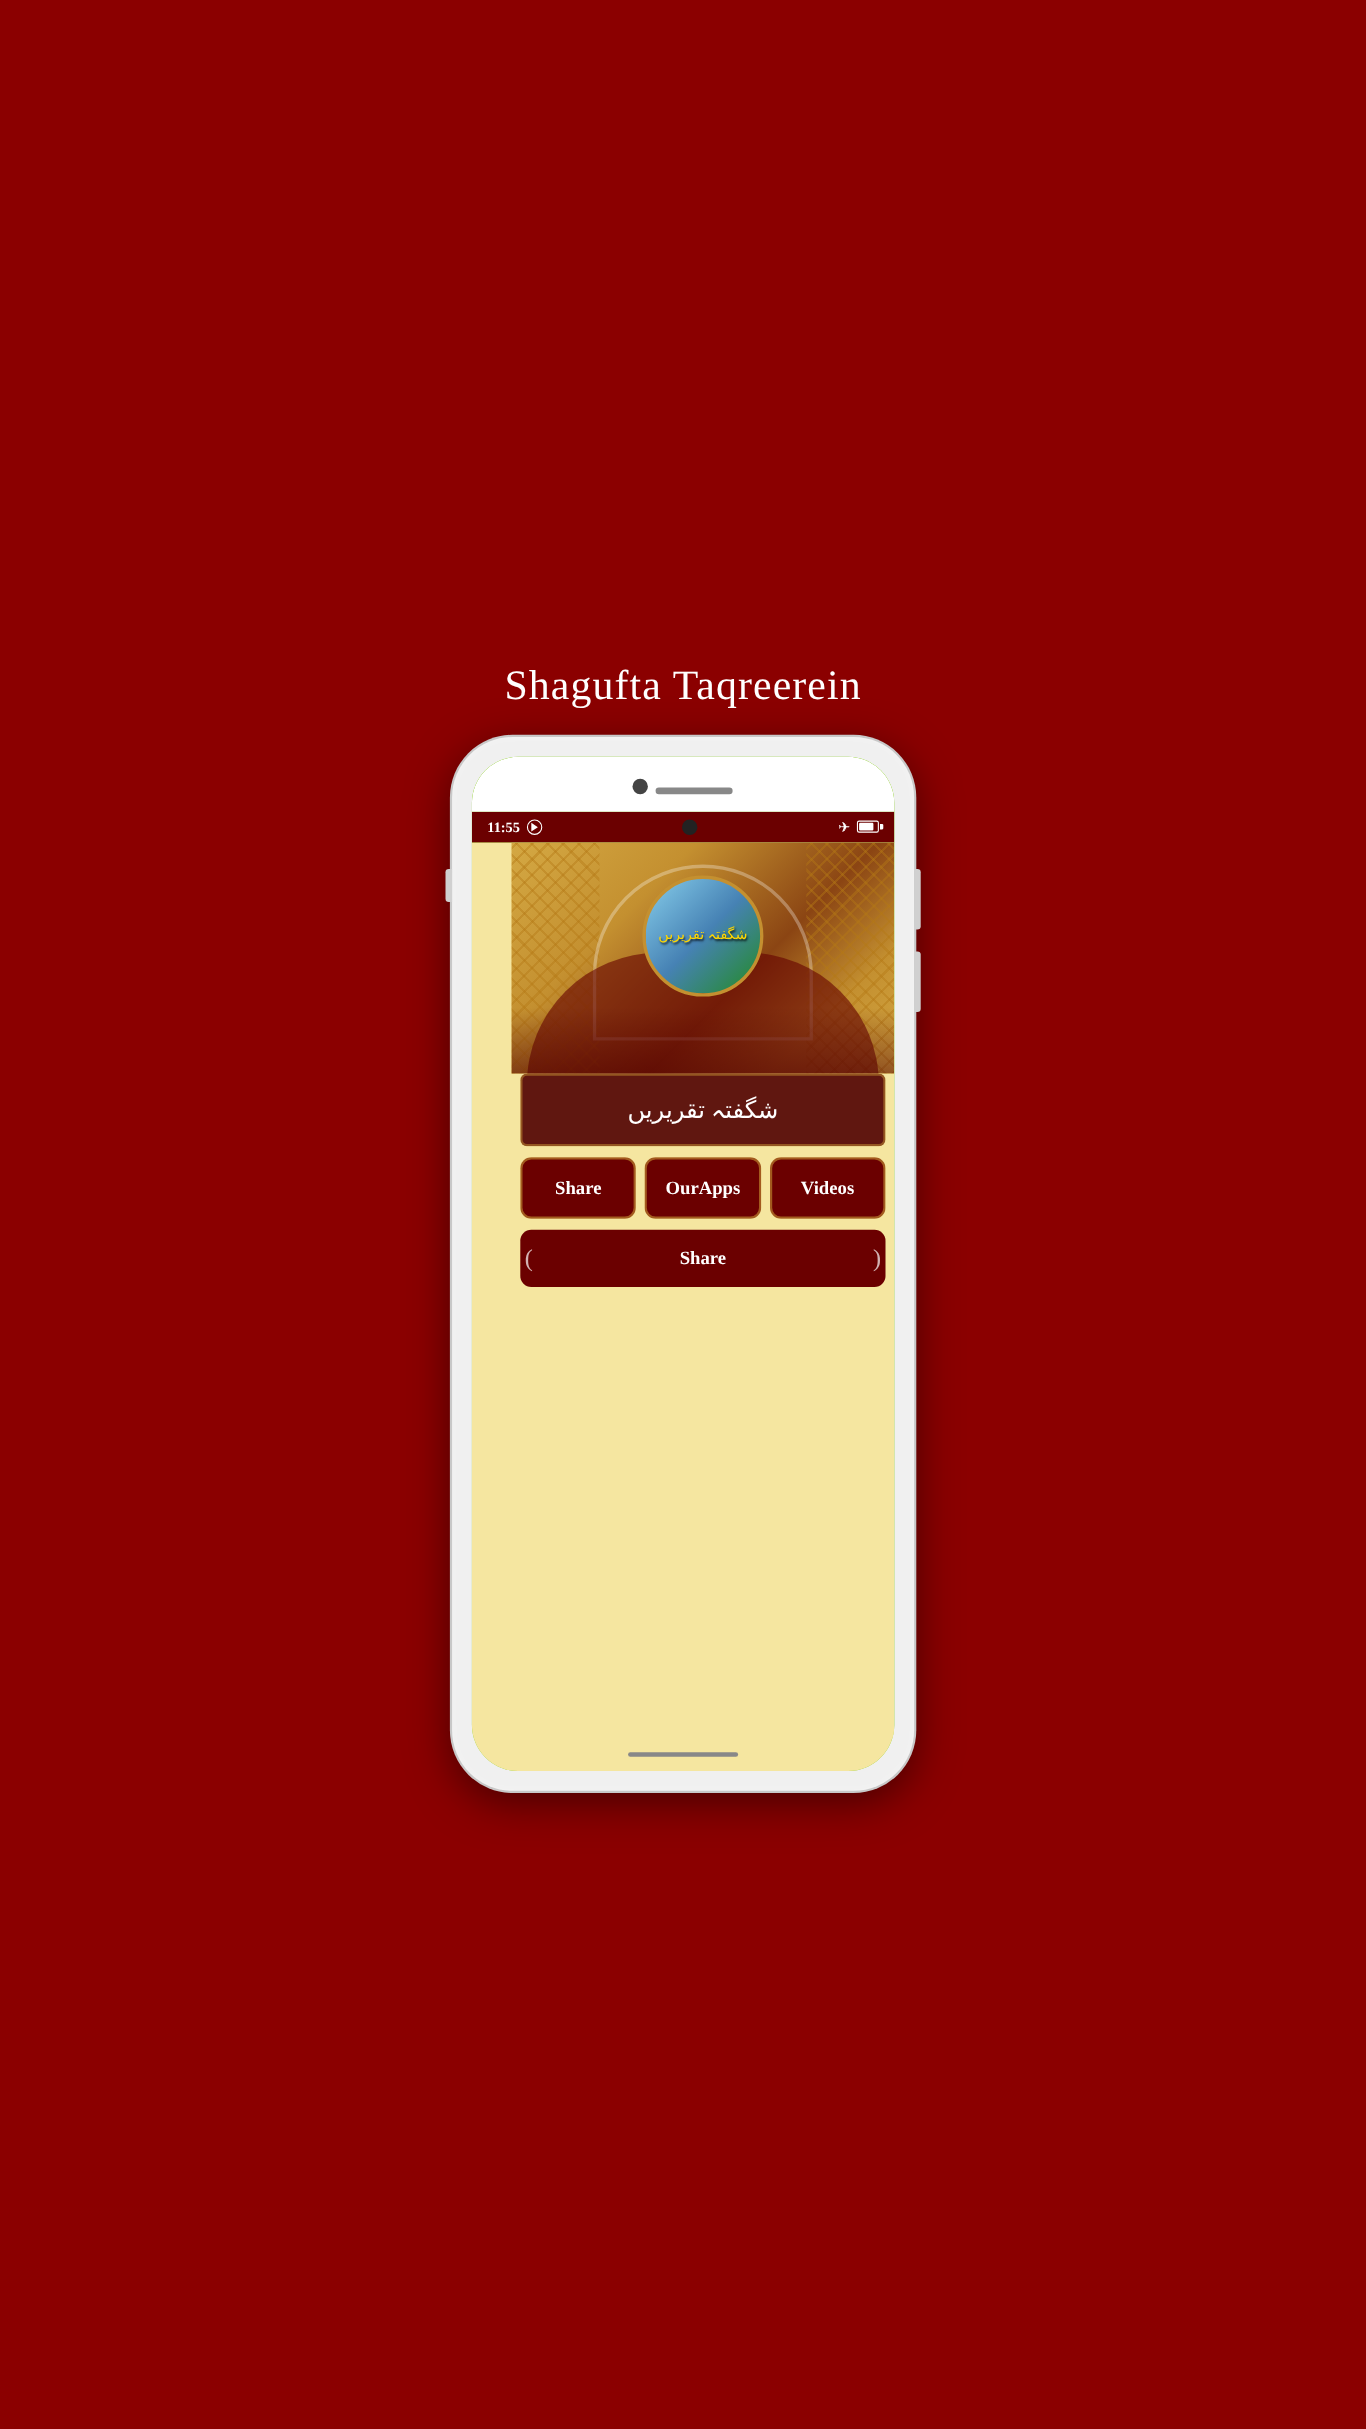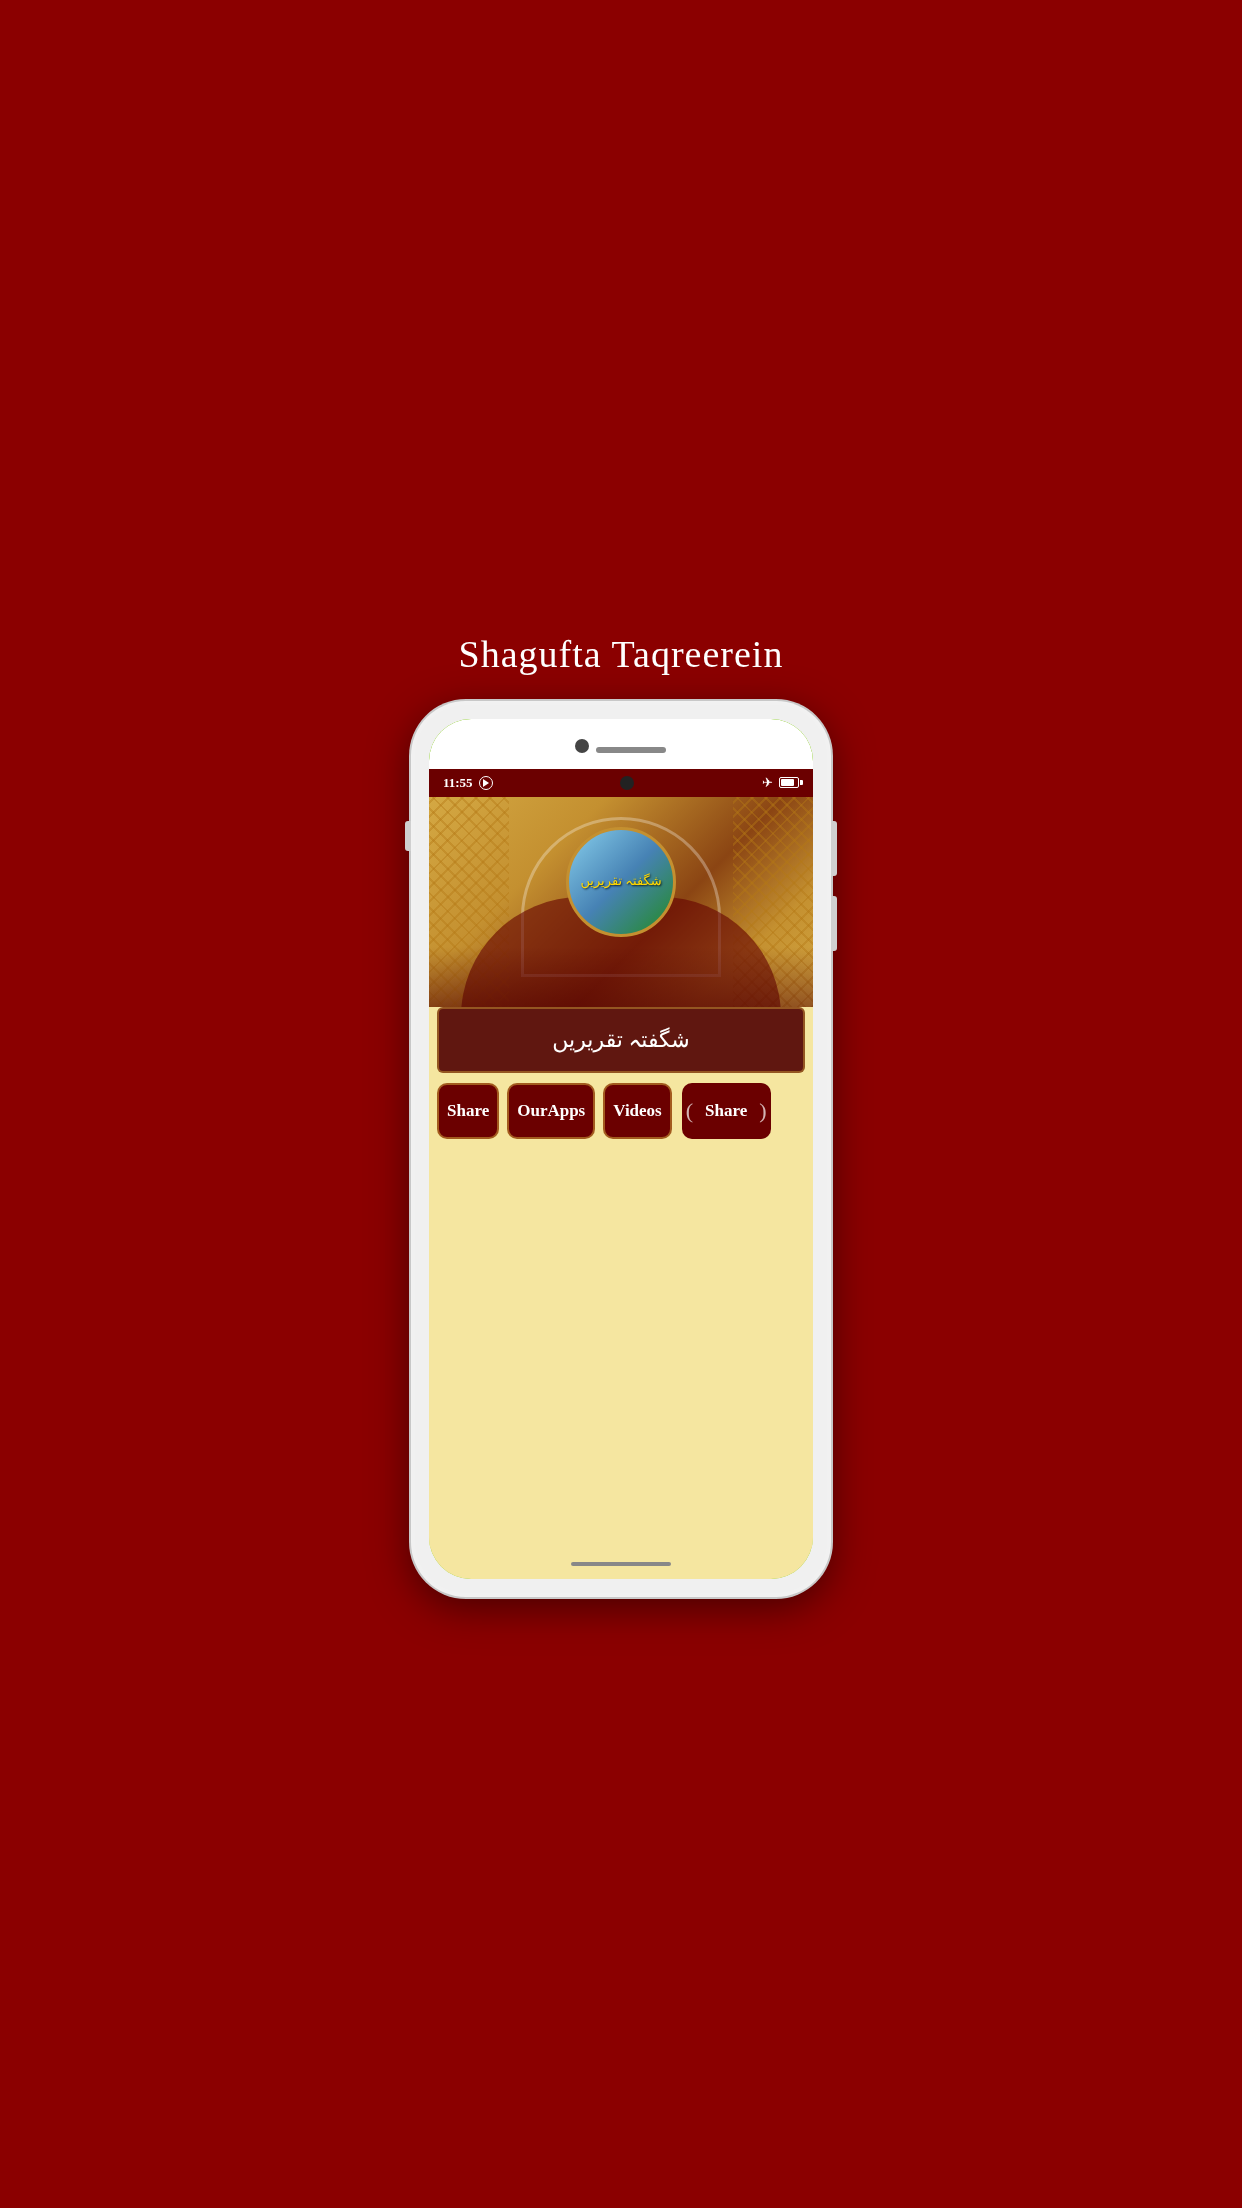--- a/index.html
+++ b/index.html
@@ -161,20 +161,21 @@
       margin-left: 1px;
       border-radius: 1px;
     }
 
     
     .app-content {
       background: #f5e6a0;
       min-height: 520px;
       position: relative;
       overflow: hidden;
+      padding-left: 36px;
     }
 
     .header-banner {
       width: 100%;
       height: 210px;
       background: linear-gradient(135deg, #d4a843 0%, #c49030 30%, #8B4513 60%, #c49030 80%, #d4a843 100%);
       position: relative;
       display: flex;
       align-items: center;
       justify-content: center;
@@ -270,21 +271,21 @@
     .app-title-urdu {
       color: white;
       font-size: 22px;
       direction: rtl;
     }
 
     
     .buttons-section {
       padding: 10px 8px;
       display: flex;
-      flex-direction: row;
+      flex-direction: column;
       gap: 10px;
     }
 
     .buttons-row {
       display: flex;
       gap: 8px;
       justify-content: center;
     }
 
     .action-btn {

